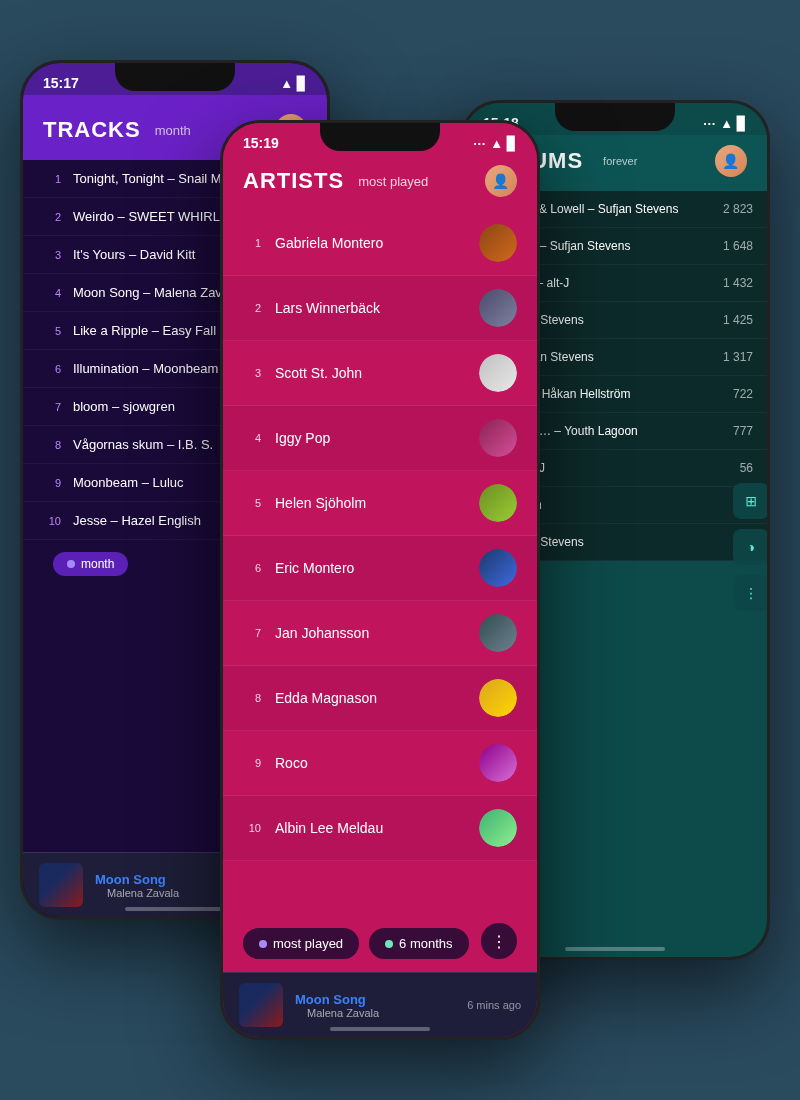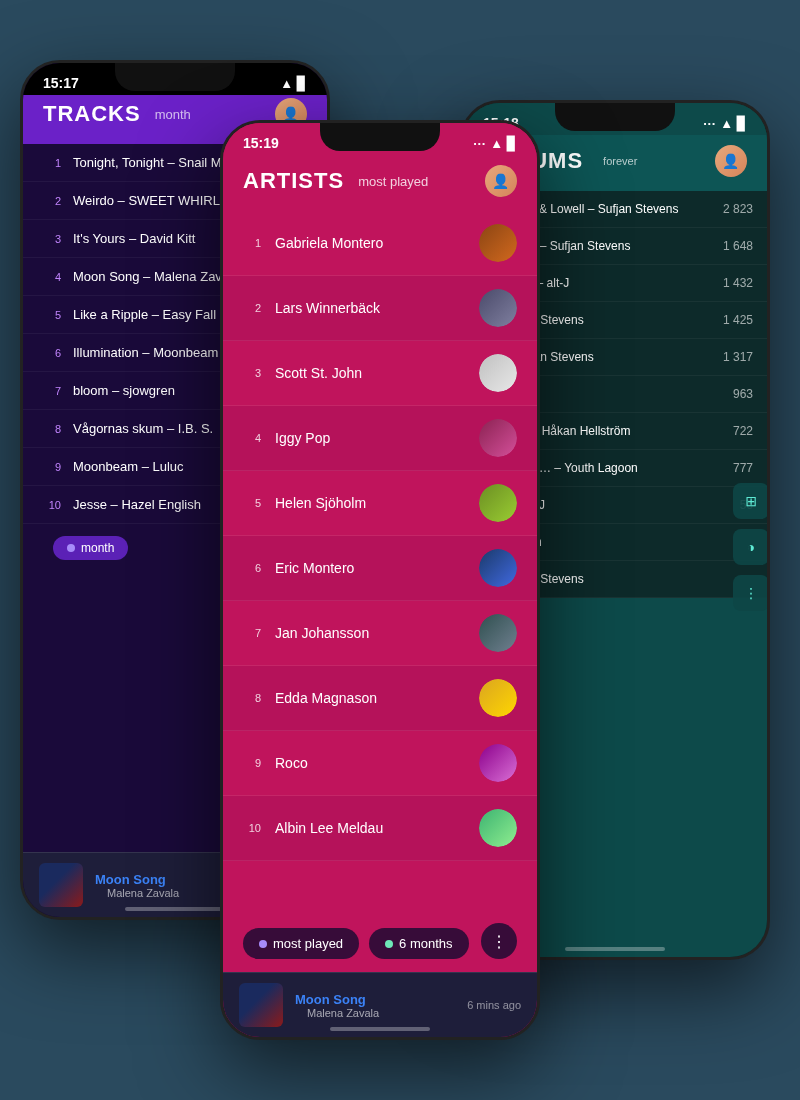--- a/index.html
+++ b/index.html
@@ -58,25 +58,25 @@
     .phone-tracks {
       width: 310px;
       height: 860px;
       left: 20px;
       top: 60px;
       background: #1a0a3a;
       border: 3px solid #222;
       z-index: 1;
     }
     .phone-tracks .phone-inner { background: #1a0a3a; }
-    .phone-tracks .status-bar { background: #000000; }
+    .phone-tracks .status-bar { background: #4c1d95; }
 
     .tracks-header {
       background: #6b21c8;
-      padding: 3px 20px 14px;
+      padding: 19px 20px 14px;
       display: flex;
       align-items: center;
       gap: 10px;
     }
     .tracks-title {
       font-size: 22px;
       font-weight: 800;
       color: white;
       letter-spacing: 1px;
     }
@@ -534,25 +534,20 @@
     <span class="album-num">4</span>
     <span class="album-info album-name">Sufjan Stevens</span>
     <span class="album-count">1 425</span>
   </div>
         <div class="album-item">
     <span class="album-num">5</span>
     <span class="album-info album-name">– Sufjan Stevens</span>
     <span class="album-count">1 317</span>
   </div>
         <div class="album-item">
-    <span class="album-num">6</span>
-    <span class="album-info album-name">beirut</span>
-    <span class="album-count">963</span>
-  </div>
-        <div class="album-item">
     <span class="album-num">7</span>
     <span class="album-info album-name">dri… – Håkan Hellström</span>
     <span class="album-count">722</span>
   </div>
         <div class="album-item">
     <span class="album-num">8</span>
     <span class="album-info album-name">vernati… – Youth Lagoon</span>
     <span class="album-count">777</span>
   </div>
         <div class="album-item">

